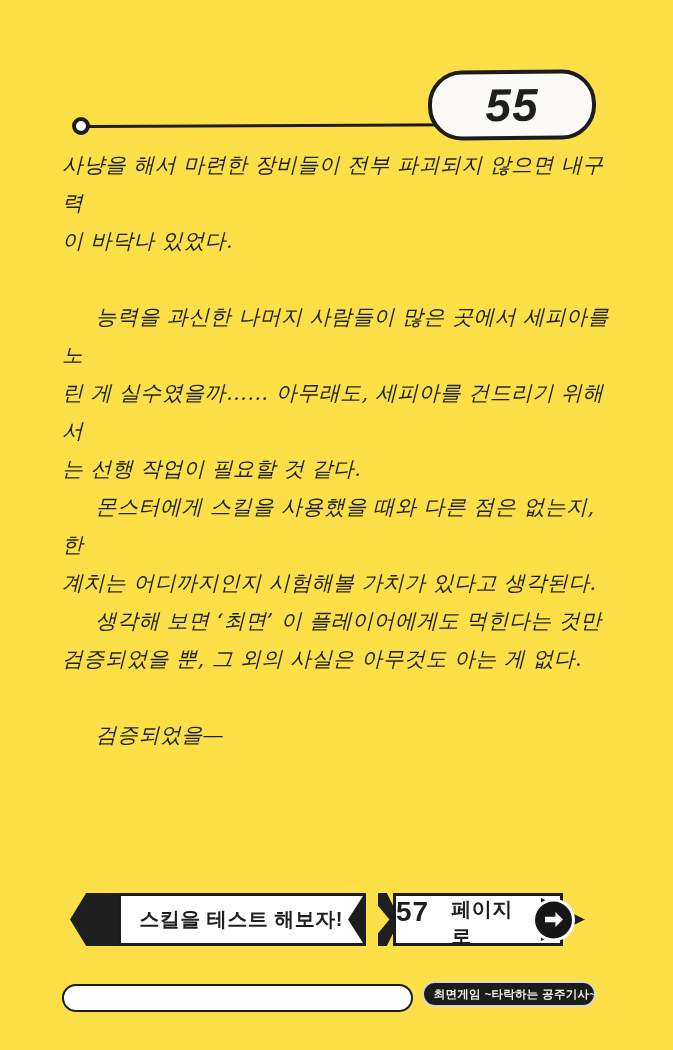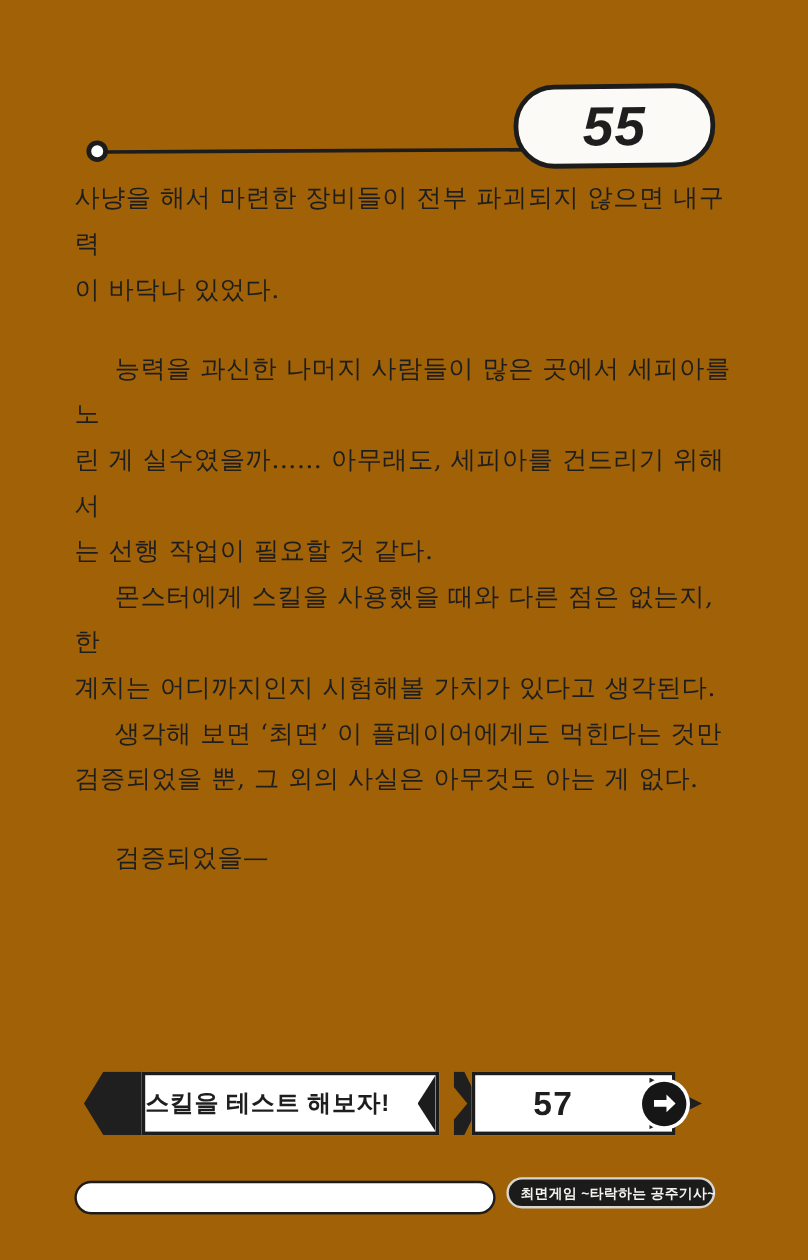--- a/index.html
+++ b/index.html
@@ -2,21 +2,21 @@
 <html><head>
 <meta charset="utf-8">
 <style>
   html, body { margin: 0; padding: 0; }
   body { background: #e8e8e8; }
   .page {
     position: relative;
     width: 673px;
     height: 1050px;
     margin: 0 auto;
-    background: #a16207;
+    background: #fde047;
     overflow: hidden;
     font-family: "DejaVu Serif", "Liberation Serif", serif;
     color: #1e1e1e;
   }
 
   
   .header-dot {
     position: absolute; left: 72px; top: 117px;
     width: 10px; height: 10px;
     border: 4px solid #1c1c1c; border-radius: 50%;
@@ -42,44 +42,44 @@
     transform: rotate(-0.6deg);
   }
 
   
   .body-text {
     position: absolute; left: 62px; top: 146px;
     width: 552px;
     font-size: 21px; line-height: 38px;
     letter-spacing: 0.4px;
   }
-  .para { margin: 0; text-indent: 1.6em; white-space: pre-line; }
+  .para { margin: 0; text-indent: 1.6em; white-space: pre-line; font-style: italic; }
   .para.no-indent { text-indent: 0; }
   .para.sp1 { margin-top: 27px; }
-  .para.sp2 { margin-top: 28px; }
+  .para.sp2 { margin-top: 38px; }
 
   
   .nav-left {
     position: absolute; left: 70px; top: 893px;
     width: 296px; height: 53px;
     display: flex;
   }
   .tail-left {
     width: 54px; height: 100%;
     background: #1f1f1f;
     clip-path: polygon(100% 0, 100% 100%, 30% 100%, 0 50%, 30% 0);
     margin-right: -6px;
     flex: none;
   }
   .choice-box {
     flex: 1;
     border: 3px solid #1c1c1c;
     background: #fff;
     position: relative;
-    display: flex; align-items: center; justify-content: flex-start;
+    display: flex; align-items: center; justify-content: flex-end;
     padding-right: 20px;
     font-family: "Liberation Sans", sans-serif;
     font-weight: 700; font-size: 20px;
     letter-spacing: 0.5px;
   }
   .choice-diamond {
     position: absolute; right: 0; top: 0; bottom: 0;
     width: 15px; background: #1c1c1c;
     clip-path: polygon(100% 0, 100% 100%, 0 50%);
   }
@@ -90,21 +90,21 @@
   }
   .cap-chevron {
     position: absolute; left: 0; top: 0; bottom: 0;
     width: 22px; background: #1f1f1f;
     clip-path: polygon(0 0, 40% 0, 100% 50%, 40% 100%, 0 100%, 0 76%, 52% 50%, 0 24%);
   }
   .page-box {
     position: absolute; left: 15px; right: 22px; top: 0; bottom: 0;
     border: 3px solid #1c1c1c;
     background: #fff;
-    display: flex; align-items: center; justify-content: center;
+    display: flex; align-items: flex-start; justify-content: center;
     gap: 22px;
     padding-right: 34px;
     font-family: "Liberation Sans", sans-serif;
     font-weight: 700;
   }
   .page-num { font-size: 28px; letter-spacing: 1px; }
   .page-word { font-size: 20px; letter-spacing: 0.5px; }
   .nav-tip {
     position: absolute; right: 0; top: 5px; bottom: 5px;
     width: 44px; background: #1f1f1f;
@@ -175,20 +175,21 @@
       <span>스킬을 테스트 해보자!</span>
       <span class="choice-diamond"></span>
     </div>
   </div>
 
   <div class="nav-right">
     <div class="cap-chevron"></div>
     <div class="nav-tip"></div>
     <div class="page-box">
       <span class="page-num">57</span>
+      <span class="page-word">페이지로</span>
     </div>
     <div class="go-circle">
       <span>
         <svg viewBox="0 0 24 24" width="24" height="24">
             <path d="M3 9.2h10.4V4.6L21 12l-7.6 7.4v-4.6H3z" fill="#ffffff"></path>
           </svg>
       </span>
     </div>
   </div>
 

